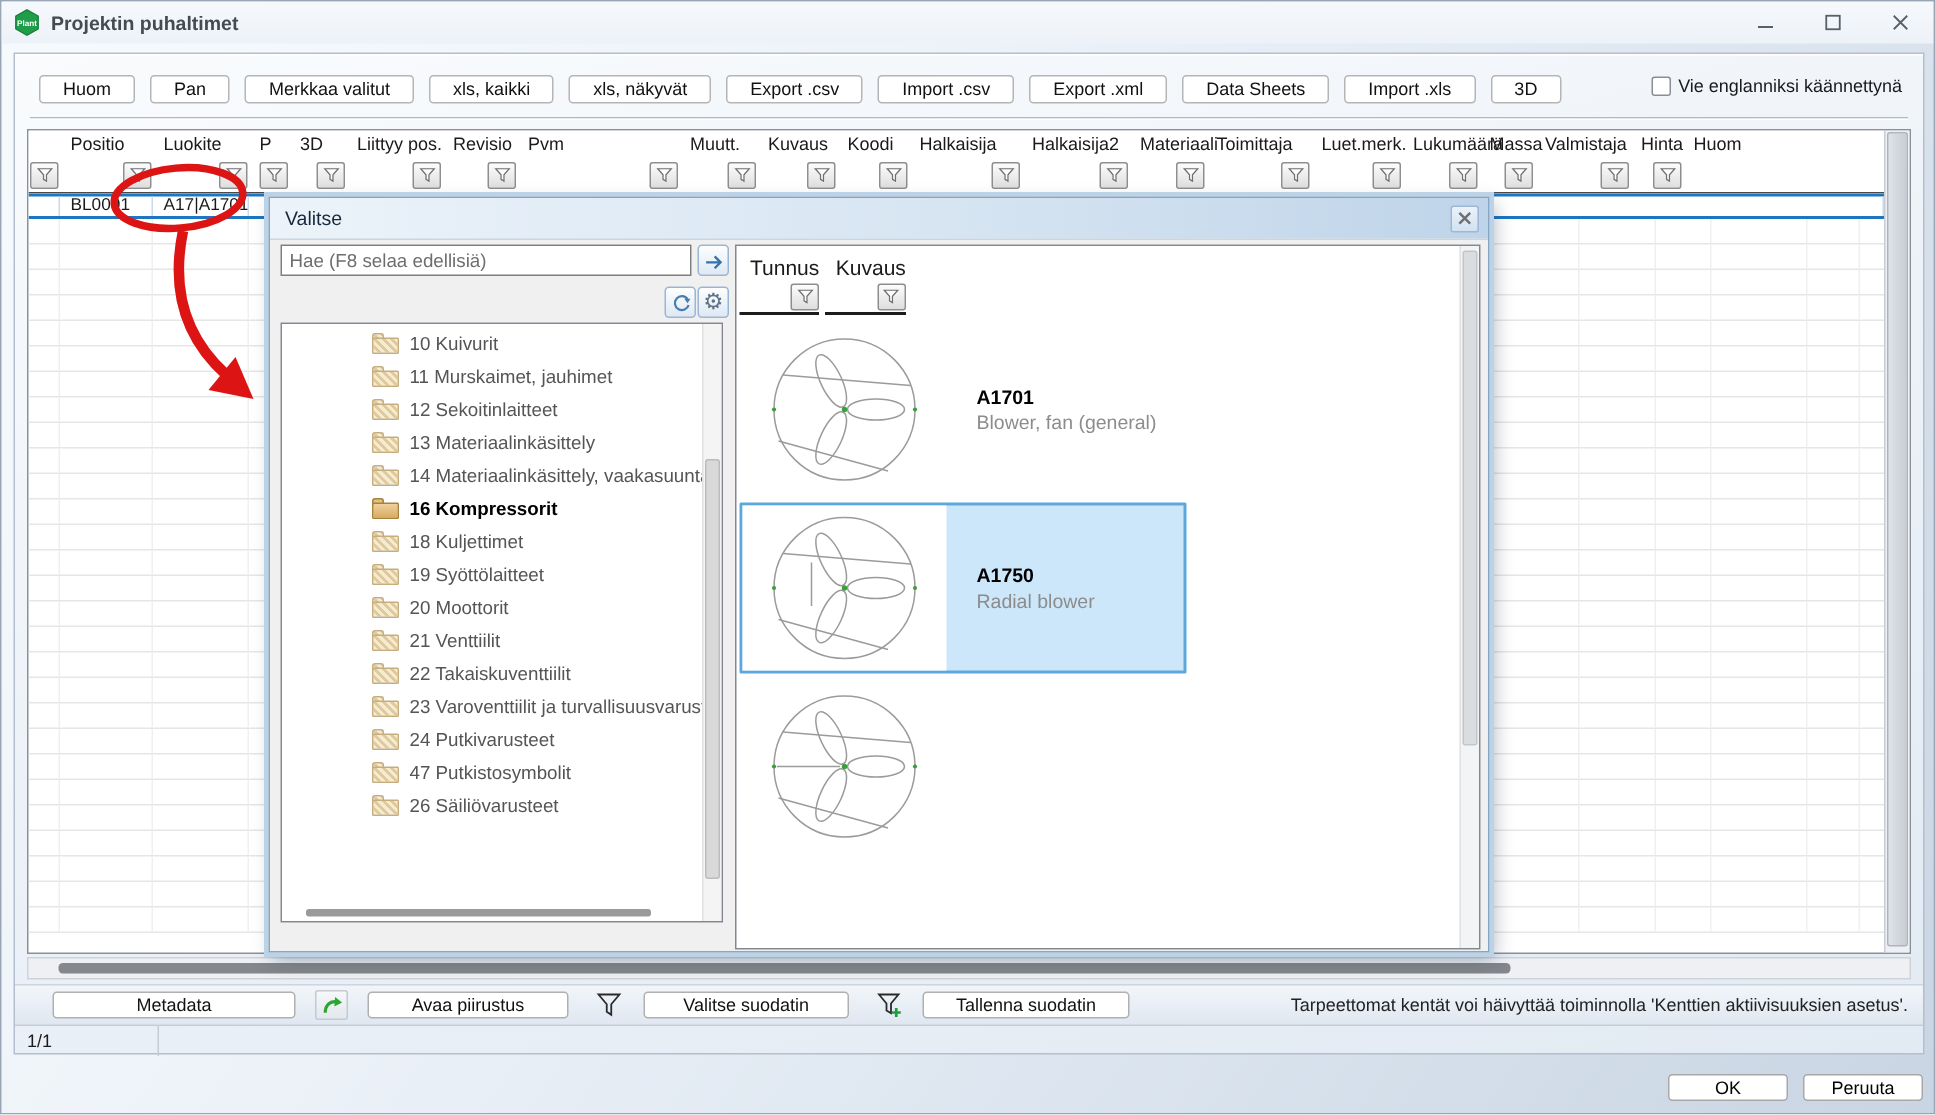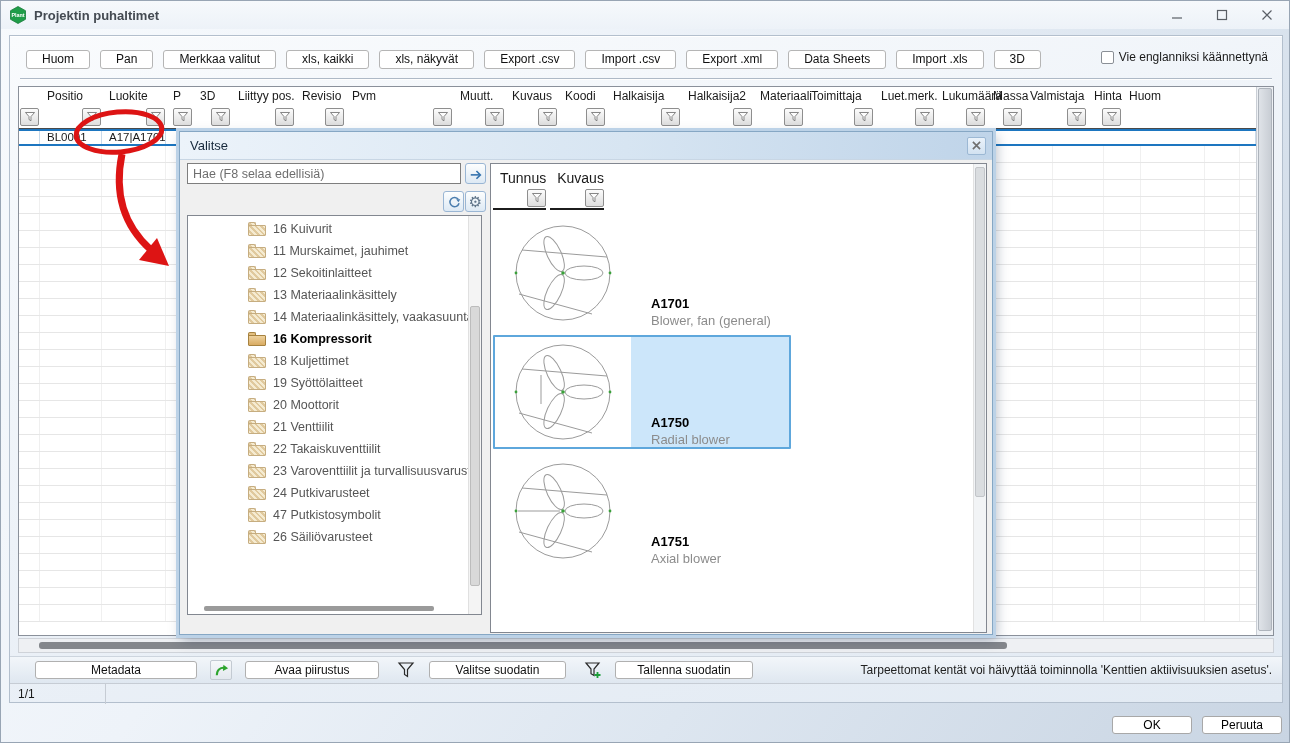--- a/index.html
+++ b/index.html
@@ -111,21 +111,21 @@
   .tree-vscroll { position:absolute; right:0; top:0; bottom:0; width:13px; background:#f4f4f4; border-left:1px solid #e0e0e0; }
   .tree-vscroll .thumb { position:absolute; left:1px; right:1px; top:90px; height:280px; background:#d9d9d9; border:1px solid #bcbcbc; border-radius:2px; }
   .tree-hscroll { position:absolute; left:16px; bottom:3px; width:230px; height:5px; background:#9a9a9a; border-radius:2px; }
 
   .results { position:absolute; left:310px; top:3px; width:497px; height:470px; background:#fff; border:1px solid #828790; overflow:hidden; }
   .rhead { display:flex; height:46px; padding-left:2px; }
   .rcol { flex:none; display:flex; flex-direction:column; justify-content:space-between; border-bottom:2px solid #1c1c1c; margin-right:4px; }
   .rcol .rlabel { font-size:14px; padding:6px 0 0 7px; }
   .rcol .gfun { align-self:flex-end; margin-bottom:1px; }
   .ritems { position:absolute; left:2px; top:52px; right:14px; }
-  .rit { display:flex; align-items:flex-end; width:298px; height:114px; border:2px solid transparent; margin-bottom:5px; background:#fff; }
+  .rit { display:flex; align-items:center; width:298px; height:114px; border:2px solid transparent; margin-bottom:5px; background:#fff; }
   .rit.selected { background:#cce6fa; border-color:#5ea7dc; border-radius:1px; }
   .rit .iconwrap { flex:none; width:136px; height:110px; background:#fff; display:flex; align-items:center; justify-content:center; }
   .rit .txt { flex:1; padding-left:20px; }
   .rit .code { font-weight:bold; font-size:13px; color:#000; }
   .rit .desc { font-size:13px; color:#8c8c8c; margin-top:2px; }
   .fan { width:100px; height:100px; }
   .fan .ln, .fan circle, .fan ellipse { stroke:#9b9b9b; stroke-width:1; fill:none; }
   .fan .dot { fill:#3aa03a; stroke:none; }
   .fan .fan-v, .fan .fan-h { display:none; stroke:#9b9b9b; }
   .rit.vline .fan-v { display:block; }
@@ -1132,21 +1132,21 @@
 
       <div class="tree">
         <div class="tree-items">
 
             <div class="titem hatched">
               <span class="inner">
                 <span class="folder">
                   <span class="tab"></span>
                   <span class="fbody"></span>
                 </span>
-                <span class="lbl">16 Kuivurit</span>
+                <span class="lbl">10 Kuivurit</span>
               </span>
             </div>
 
             <div class="titem hatched">
               <span class="inner">
                 <span class="folder">
                   <span class="tab"></span>
                   <span class="fbody"></span>
                 </span>
                 <span class="lbl">11 Murskaimet, jauhimet</span>
@@ -1368,24 +1368,20 @@
                   <ellipse cx="71" cy="50" rx="19" ry="7"></ellipse>
                   <ellipse cx="71" cy="50" rx="19" ry="7" transform="rotate(115,50,50)"></ellipse>
                   <ellipse cx="71" cy="50" rx="19" ry="7" transform="rotate(245,50,50)"></ellipse>
                   <line class="fan-v" x1="28" y1="33" x2="28" y2="62"></line>
                   <line class="fan-h" x1="5" y1="50" x2="47" y2="50"></line>
                   <circle class="dot" cx="50" cy="50" r="1.8"></circle>
                   <circle class="dot" cx="3" cy="50" r="1.4"></circle>
                   <circle class="dot" cx="97" cy="50" r="1.4"></circle>
                 </svg>
               </span>
-              <span class="txt">
-                <div class="code">A1751</div>
-                <div class="desc">Axial blower</div>
-              </span>
             </div>
           </div>
         <div class="res-vscroll">
             <div class="thumb"></div>
           </div>
       </div>
     </div>
   </div>
 
   <svg class="annotation" width="1290" height="743" viewBox="0 0 1290 743">

